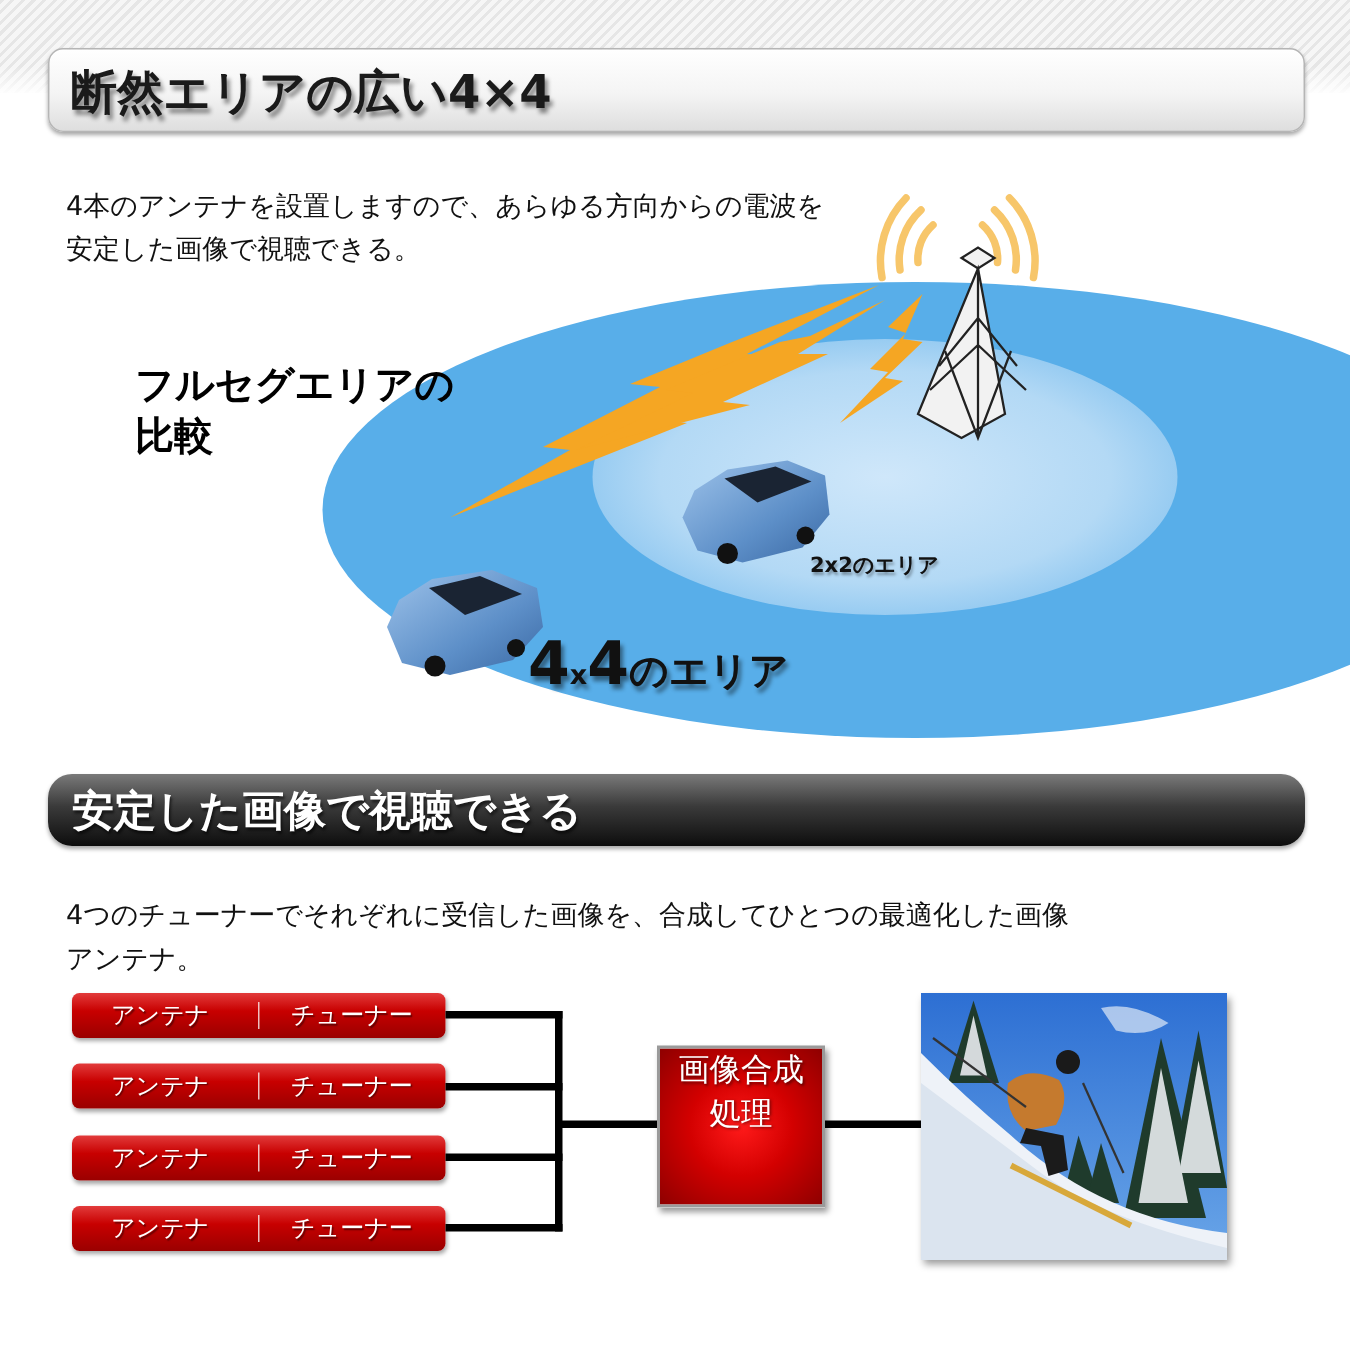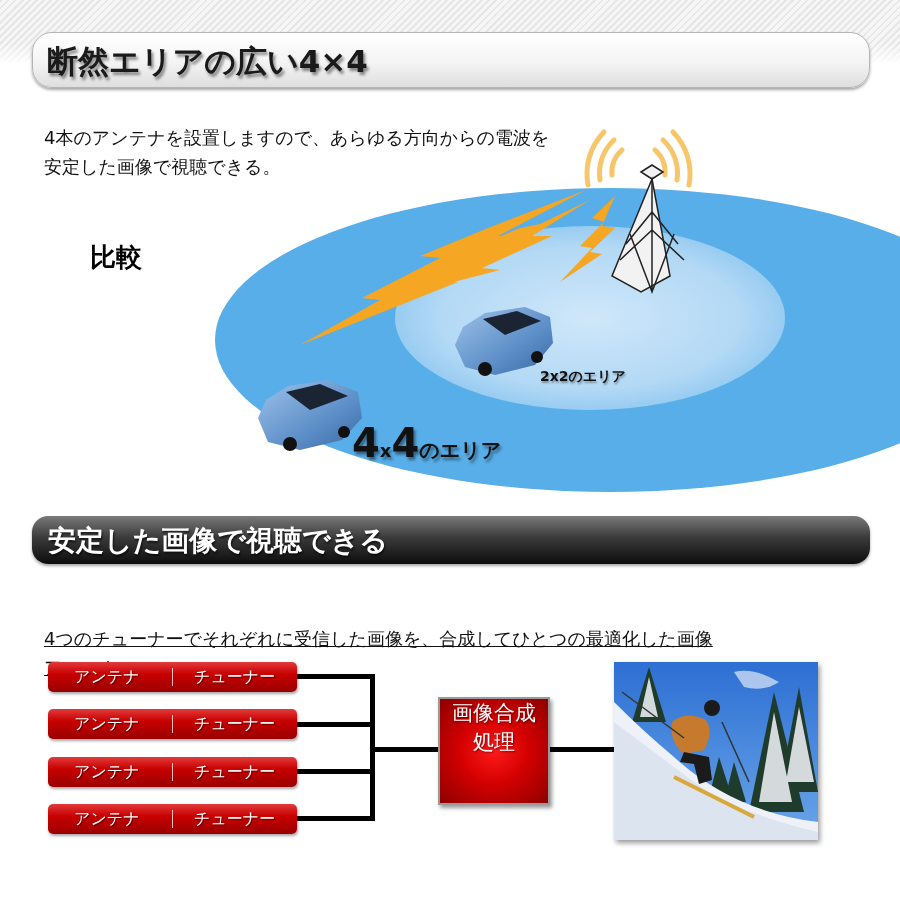--- a/index.html
+++ b/index.html
@@ -10,54 +10,54 @@
     position: absolute; left: 0; top: 0; width: 900px; height: 62px;
     background: repeating-linear-gradient(135deg, #e6e6e6 0px, #e6e6e6 2px, #f6f6f6 2px, #f6f6f6 5px);
   }
   .top-band::after {
     content: ""; position: absolute; left: 0; right: 0; bottom: -2px; height: 20px;
     background: linear-gradient(to bottom, rgba(255,255,255,0), #ffffff);
   }
 
   .head1 {
     position: absolute; left: 32px; top: 32px; width: 838px; height: 56px;
-    border-radius: 20px; border: 1px solid #b5b5b5;
+    border-radius: 10px; border: 1px solid #b5b5b5;
     background: linear-gradient(to bottom, #ffffff 0%, #f4f4f4 55%, #dedede 100%);
     box-shadow: 0 2px 3px rgba(0,0,0,0.35), inset 0 1px 0 #fff;
   }
   .head1 .title {
     position: absolute; left: 14px; top: 8px; font-size: 31px; font-weight: bold;
     color: #1a1a1a; letter-spacing: 0px;
     text-shadow: 2px 3px 3px rgba(0,0,0,0.45);
     font-family: "DejaVu Sans", sans-serif;
   }
 
   .para { position: absolute; font-size: 18px; line-height: 29px; color: #111; margin-top: 20px; }
   .para1 { left: 44px; top: 103px; width: 600px; }
-  .para2 { left: 44px; top: 604px; width: 800px; text-decoration: underline; }
+  .para2 { left: 44px; top: 576px; width: 800px; }
 
   .compare-title {
     position: absolute; left: 90px; top: 240px; font-size: 26px; font-weight: bold;
     line-height: 34px; color: #000;
   }
 
   .area-svg { position: absolute; left: 0; top: 120px; width: 900px; height: 380px; }
 
   .lbl-2x2 {
     position: absolute; left: 540px; top: 368px; font-size: 14px; font-weight: bold;
     color: #111; text-shadow: 1px 2px 2px rgba(0,0,0,0.35);
   }
   .lbl-4x4 {
     position: absolute; left: 352px; top: 420px; font-weight: bold; color: #111;
     text-shadow: 2px 3px 3px rgba(0,0,0,0.45);
     white-space: nowrap;
   }
   .lbl-4x4 .big { font-size: 40px; }
   .lbl-4x4 .small { font-size: 18px; }
-  .lbl-4x4 .suf { font-size: 20px; }
+  .lbl-4x4 .suf { font-size: 26px; }
 
   .head2 {
     position: absolute; left: 32px; top: 516px; width: 838px; height: 48px;
     border-radius: 16px;
     background: linear-gradient(to bottom, #7a7a7a 0%, #3a3a3a 45%, #0d0d0d 100%);
     box-shadow: 0 2px 3px rgba(0,0,0,0.35);
   }
   .head2 .title {
     position: absolute; left: 16px; top: 6px; font-size: 28px; font-weight: bold; color: #ffffff;
     text-shadow: 1px 2px 2px rgba(0,0,0,0.6);
@@ -150,20 +150,21 @@
   </g>
   <g transform="translate(258,378)">
     <path d="M0 40 L8 22 L30 8 L70 2 L100 14 L104 40 L84 62 L42 72 L10 64 Z" fill="url(#carG)"></path>
     <path d="M28 14 L62 6 L90 18 L52 32 Z" fill="#1a2433"></path>
     <circle cx="32" cy="66" r="7" fill="#111"></circle>
     <circle cx="86" cy="54" r="6" fill="#111"></circle>
   </g>
 </svg>
 
 <div class="compare-title">
+  <div>フルセグエリアの</div>
   <div>比較</div>
 </div>
 
 <div class="lbl-2x2">2x2のエリア</div>
 <div class="lbl-4x4">
   <span class="big">4</span><span class="small">x</span><span class="big">4</span><span class="suf">のエリア</span>
 </div>
 
 <div class="head2">
   <div class="title">安定した画像で視聴できる</div>

